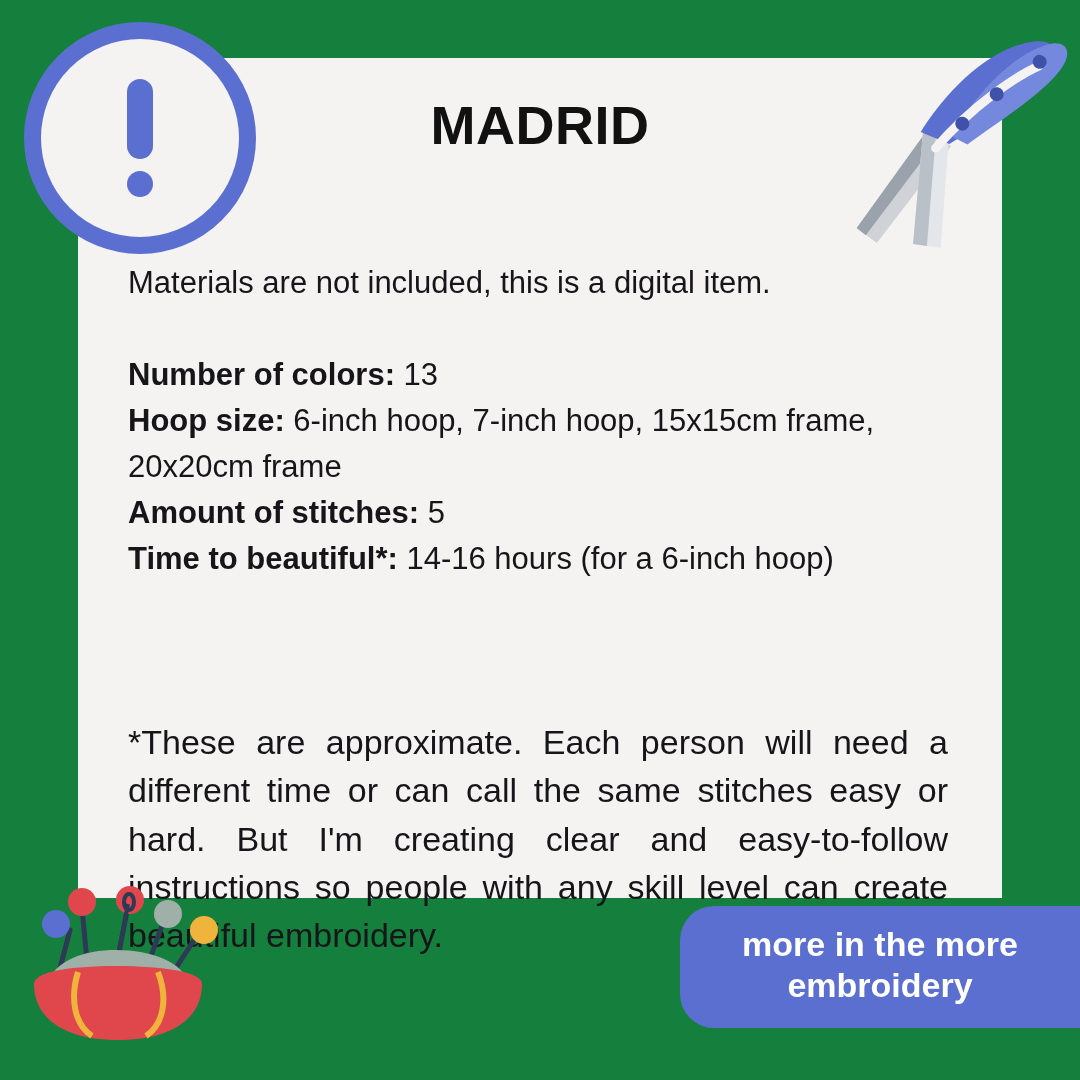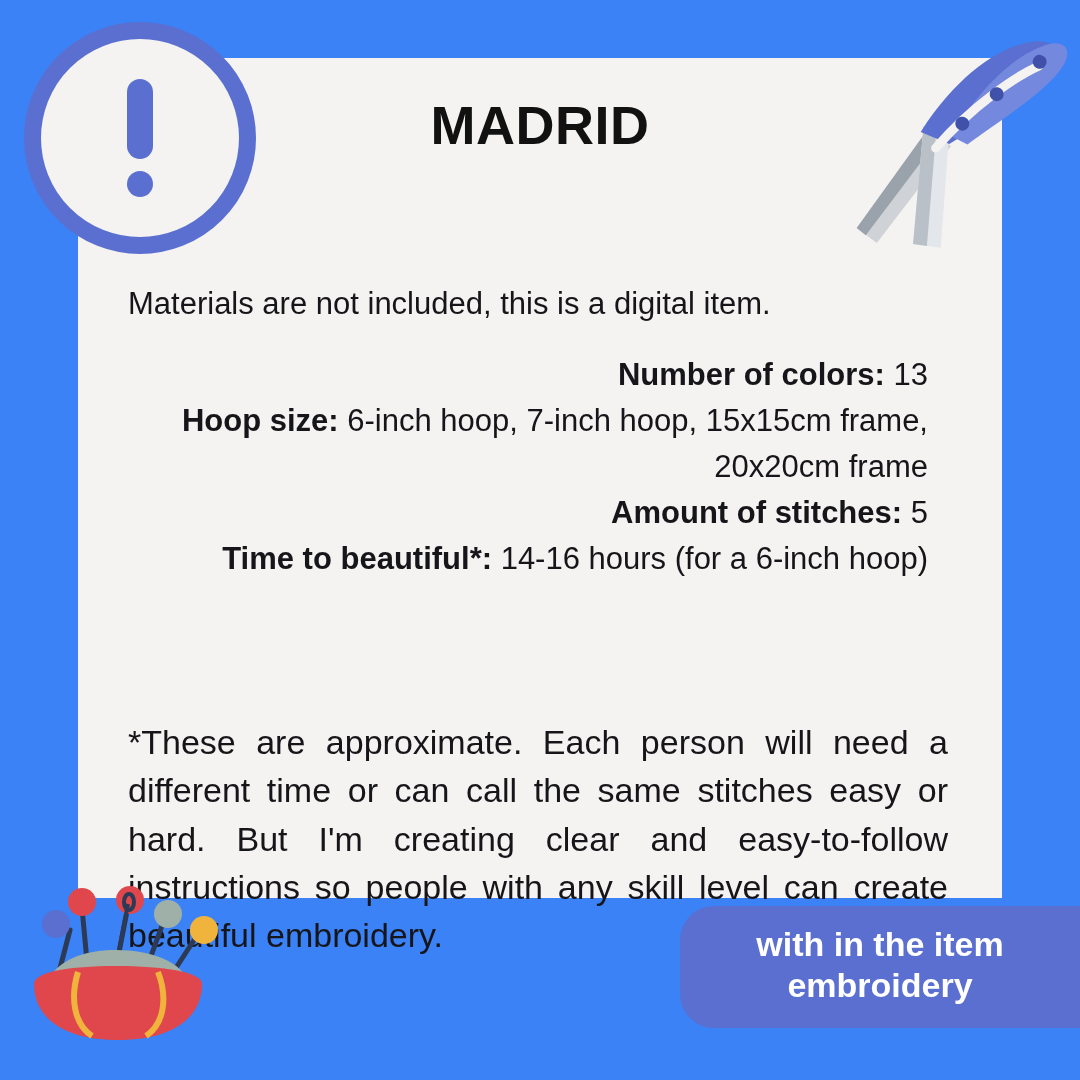--- a/index.html
+++ b/index.html
@@ -4,21 +4,21 @@
 <style>
   * { box-sizing: border-box; }
   html, body {
     margin: 0; padding: 0;
     width: 1080px; height: 1080px;
     font-family: "Liberation Sans", sans-serif;
   }
   #page {
     position: relative;
     width: 1080px; height: 1080px;
-    background: #3b82f6;
+    background: #15803d;
     overflow: hidden;
   }
   #card {
     position: absolute;
     left: 78px; top: 58px;
     width: 924px; height: 840px;
     background: #f4f3f1;
   }
 
   
@@ -75,30 +75,28 @@
   }
 
   
   #intro {
     position: absolute;
     left: 128px; top: 262px;
     width: 820px;
     font-size: 31px;
     color: #16161a;
     line-height: 1.35;
-    margin-top: 21px;
   }
   #specs {
     position: absolute;
     left: 128px; top: 352px;
     width: 800px;
     font-size: 31px;
     color: #16161a;
     line-height: 1.48;
-    text-align: right;
   }
   #specs .spec-label { font-weight: 700; }
   #specs .spec-row { margin: 0; }
   #note {
     position: absolute;
     left: 128px; top: 718px;
     width: 820px;
     font-size: 34px;
     color: #16161a;
     line-height: 1.42;
@@ -208,17 +206,17 @@
     <ellipse cx="117" cy="34" rx="5" ry="8" fill="none" stroke="#2d3a55" stroke-width="4"></ellipse>
 
     <path d="M34 116 C44 92 72 82 104 82 C140 82 170 94 178 116 Z" fill="#9fb0a8"></path>
 
     <path d="M22 116 C22 104 56 98 104 98 C152 98 190 104 190 116 C190 150 160 172 106 172 C52 172 22 150 22 116 Z" fill="#e0474c"></path>
     <path d="M66 104 C58 130 62 156 80 168" stroke="#f0b43c" stroke-width="6" fill="none"></path>
     <path d="M146 104 C156 130 152 156 134 168" stroke="#f0b43c" stroke-width="6" fill="none"></path>
   </svg>
 
   <div id="cta">
-    <span class="cta-line">with in the item</span>
+    <span class="cta-line">more in the more</span>
     <span class="cta-line">embroidery</span>
   </div>
 
 </div>
 
 </body></html>

